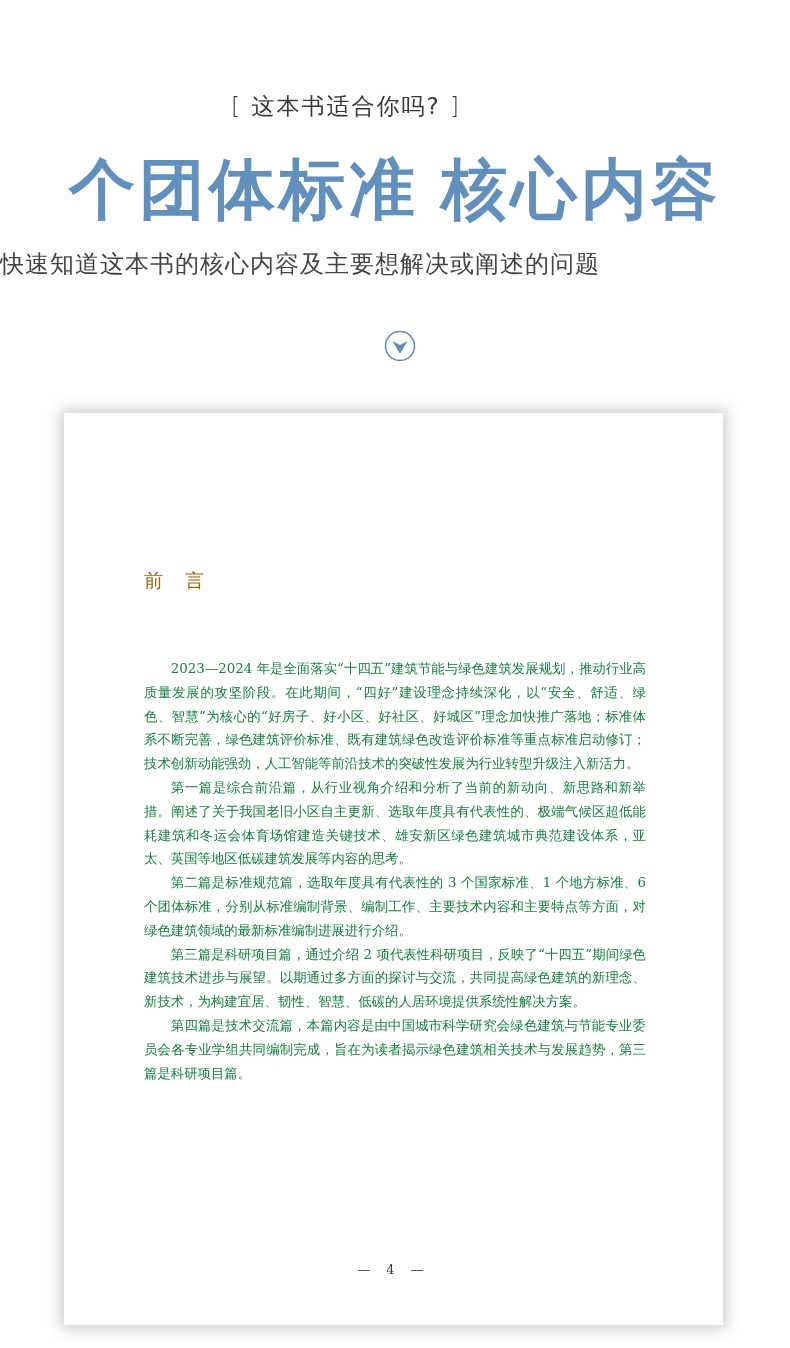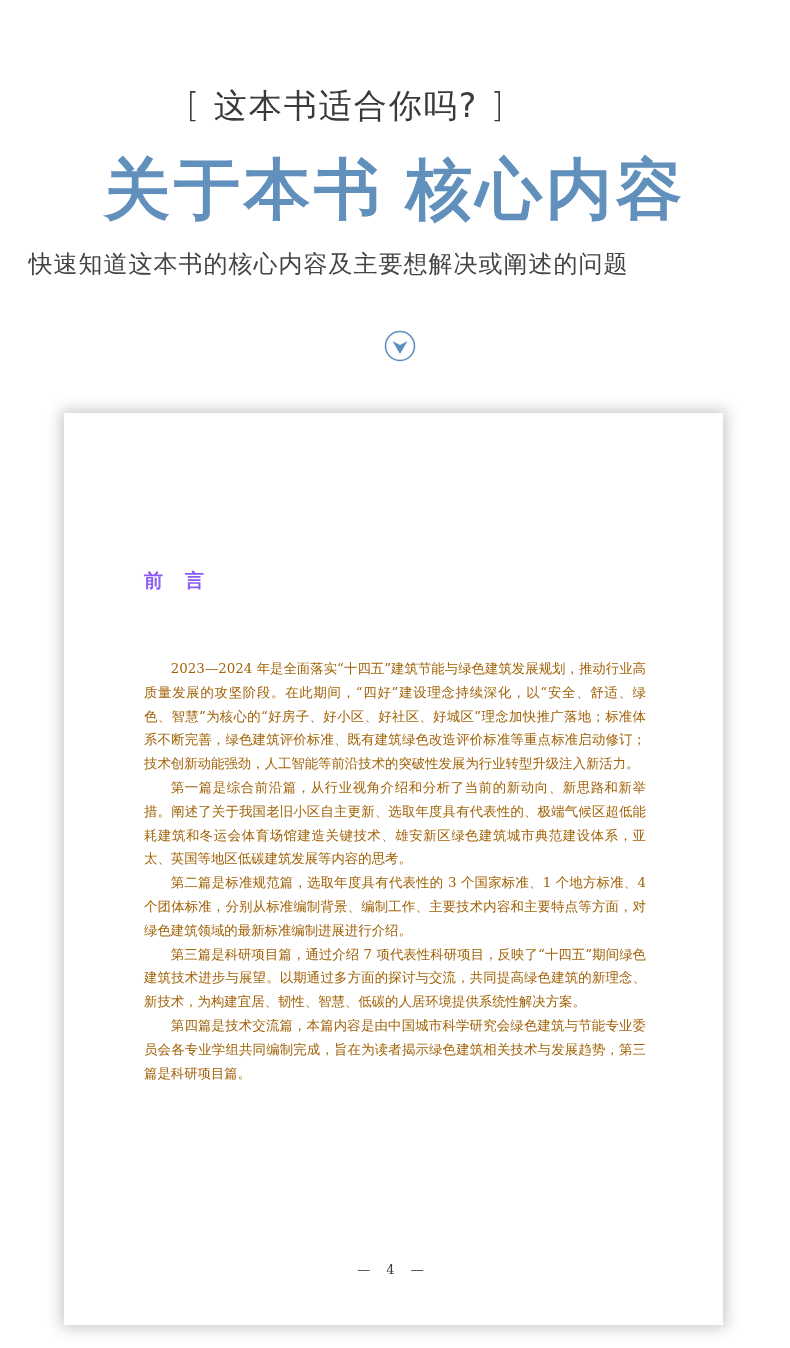--- a/index.html
+++ b/index.html
@@ -14,21 +14,21 @@
     overflow: hidden;
     font-family: "DejaVu Sans", sans-serif;
   }
   .header-kicker {
     position: absolute;
     left: 0;
     top: 80px;
     width: 692px;
     text-align: center;
     font-family: "DejaVu Sans", sans-serif;
-    font-size: 33px;
+    font-size: 23px;
     color: #3a3a3a;
     letter-spacing: 2px;
     line-height: 52px;
   }
   .header-kicker .bracket {
     font-weight: 300;
     color: #3a3a3a;
   }
   .header-title {
     position: absolute;
@@ -45,21 +45,20 @@
   }
   .header-title .gap {
     display: inline-block;
     width: 22px;
   }
   .header-subtitle {
     position: absolute;
     left: 0;
     top: 244px;
     width: 657px;
-    text-align: center;
     font-family: "DejaVu Sans", sans-serif;
     font-size: 24px;
     color: #444444;
     letter-spacing: 1px;
     line-height: 40px;
   }
   .down-icon {
     position: absolute;
     left: 384px;
     top: 330px;
@@ -73,35 +72,35 @@
     width: 659px;
     height: 912px;
     background: #ffffff;
     box-shadow: 0 0 14px 3px rgba(0,0,0,0.22);
   }
   .page-heading {
     position: absolute;
     left: 80px;
     top: 152px;
     font-family: "DejaVu Serif", serif;
-    font-weight: bold;
+    font-weight: normal;
     font-size: 19px;
-    color: #8b5cf6;
+    color: #a16207;
     letter-spacing: 22px;
     line-height: 30px;
   }
   .page-body {
     position: absolute;
     left: 80px;
     top: 244px;
     width: 502px;
     font-family: "DejaVu Serif", serif;
     font-size: 13.4px;
     line-height: 23.8px;
-    color: #a16207;
+    color: #15803d;
     text-align: justify;
   }
   .page-body p {
     margin: 0;
     text-indent: 2em;
   }
   .page-number {
     position: absolute;
     left: 0;
     top: 847px;
@@ -117,37 +116,37 @@
 </head>
 <body>
 
 <div class="header-kicker">
   <span class="bracket">[</span>
   <span>这本书适合你吗?</span>
   <span class="bracket">]</span>
 </div>
 
 <div class="header-title">
-  <span>关于本书</span><span class="gap"></span><span>核心内容</span>
+  <span>个团体标准</span><span class="gap"></span><span>核心内容</span>
 </div>
 
 <div class="header-subtitle">快速知道这本书的核心内容及主要想解决或阐述的问题</div>
 
 <div class="down-icon">
   <svg width="32" height="32" viewBox="0 0 32 32">
     <circle cx="16" cy="16" r="14.5" fill="none" stroke="#6090bb" stroke-width="1.6"></circle>
     <path d="M8.5 11 L16 24 L23.5 11 L16 15 Z" fill="#5d8cbd"></path>
   </svg>
 </div>
 
 <div class="page-sheet">
   <div class="page-heading">前言</div>
 
   <div class="page-body">
     <p>2023—2024 年是全面落实“十四五”建筑节能与绿色建筑发展规划，推动行业高质量发展的攻坚阶段。在此期间，“四好”建设理念持续深化，以“安全、舒适、绿色、智慧”为核心的“好房子、好小区、好社区、好城区”理念加快推广落地；标准体系不断完善，绿色建筑评价标准、既有建筑绿色改造评价标准等重点标准启动修订；技术创新动能强劲，人工智能等前沿技术的突破性发展为行业转型升级注入新活力。</p>
     <p>第一篇是综合前沿篇，从行业视角介绍和分析了当前的新动向、新思路和新举措。阐述了关于我国老旧小区自主更新、选取年度具有代表性的、极端气候区超低能耗建筑和冬运会体育场馆建造关键技术、雄安新区绿色建筑城市典范建设体系，亚太、英国等地区低碳建筑发展等内容的思考。</p>
-    <p>第二篇是标准规范篇，选取年度具有代表性的 3 个国家标准、1 个地方标准、4 个团体标准，分别从标准编制背景、编制工作、主要技术内容和主要特点等方面，对绿色建筑领域的最新标准编制进展进行介绍。</p>
-    <p>第三篇是科研项目篇，通过介绍 7 项代表性科研项目，反映了“十四五”期间绿色建筑技术进步与展望。以期通过多方面的探讨与交流，共同提高绿色建筑的新理念、新技术，为构建宜居、韧性、智慧、低碳的人居环境提供系统性解决方案。</p>
+    <p>第二篇是标准规范篇，选取年度具有代表性的 3 个国家标准、1 个地方标准、6 个团体标准，分别从标准编制背景、编制工作、主要技术内容和主要特点等方面，对绿色建筑领域的最新标准编制进展进行介绍。</p>
+    <p>第三篇是科研项目篇，通过介绍 2 项代表性科研项目，反映了“十四五”期间绿色建筑技术进步与展望。以期通过多方面的探讨与交流，共同提高绿色建筑的新理念、新技术，为构建宜居、韧性、智慧、低碳的人居环境提供系统性解决方案。</p>
     <p>第四篇是技术交流篇，本篇内容是由中国城市科学研究会绿色建筑与节能专业委员会各专业学组共同编制完成，旨在为读者揭示绿色建筑相关技术与发展趋势，第三篇是科研项目篇。</p>
   </div>
 
   <div class="page-number">— 4 —</div>
 </div>
 
 </body></html>

